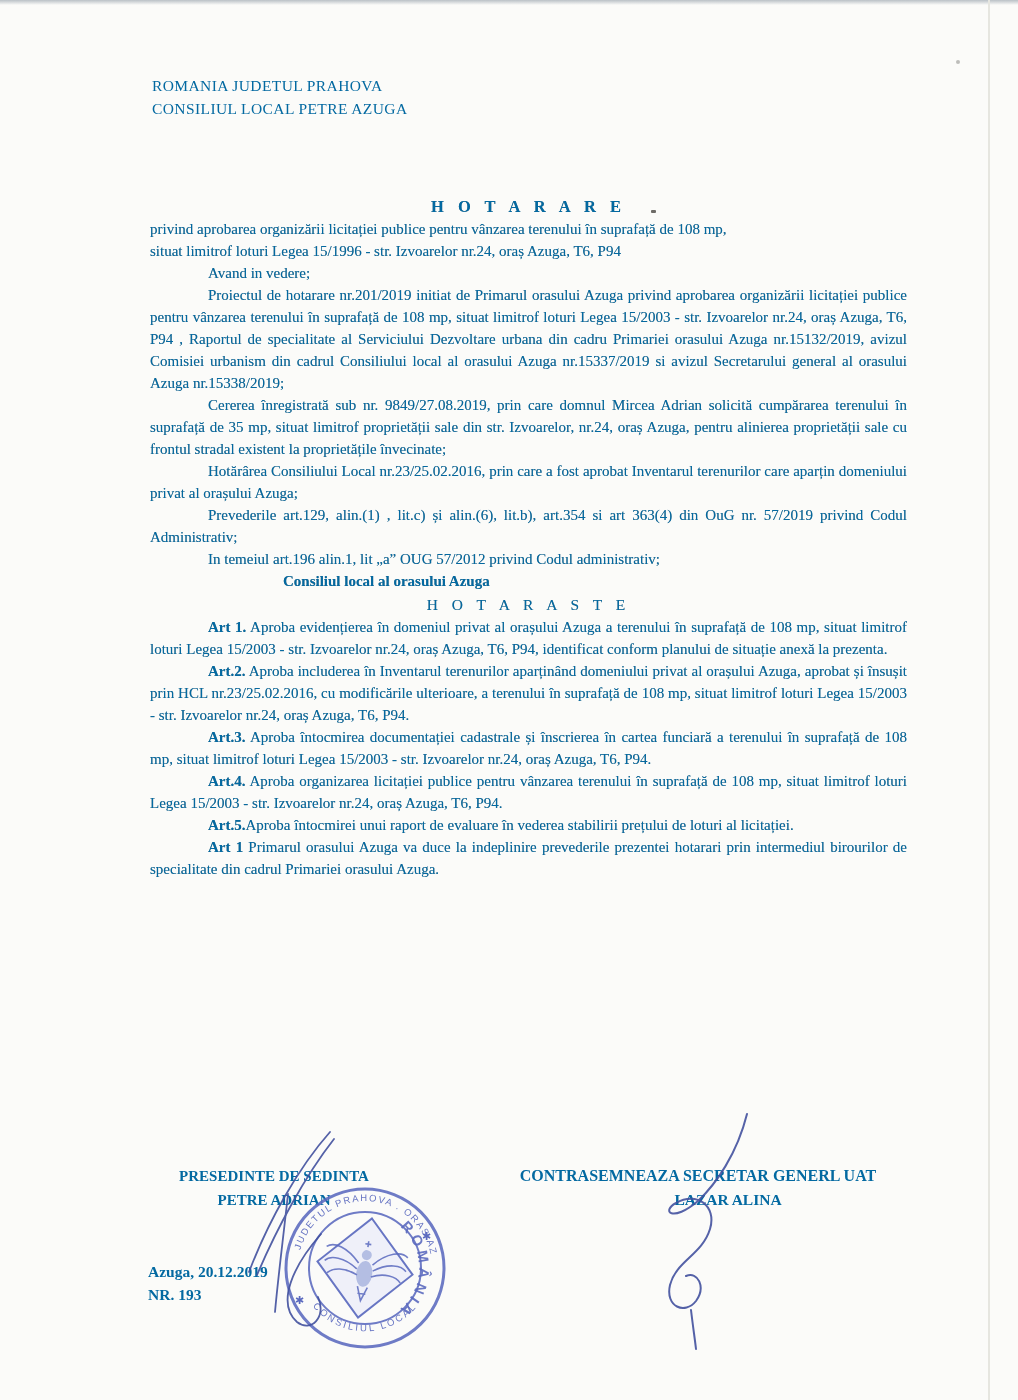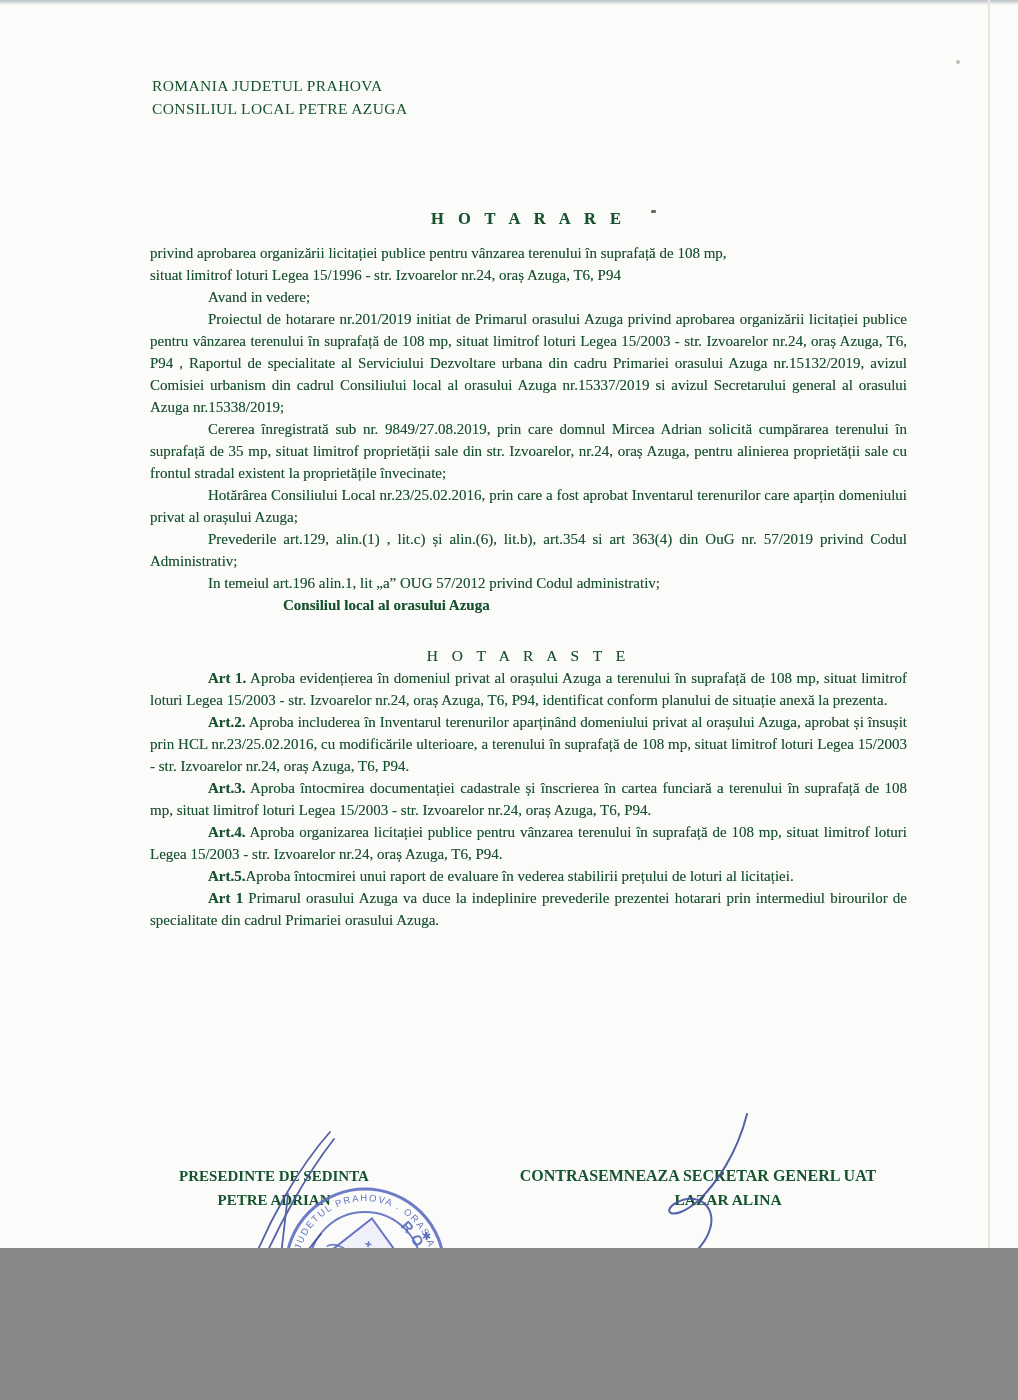--- a/index.html
+++ b/index.html
@@ -1,45 +1,45 @@
 <!DOCTYPE html>
 <html><head>
 <meta charset="utf-8">
 <style>
   html,body { margin:0; padding:0; background:#888; }
   .page {
-    position:relative; width:1018px; height:1248px; margin:0 auto;
+    position:relative; width:1018px; height:1400px; margin:0 auto;
     background:#fbfbf9; overflow:hidden;
-    font-family:"Liberation Serif", serif; color:#14532d;
+    font-family:"Liberation Serif", serif; color:#0369a1;
   }
   .page * { box-sizing:border-box; }
   
   .scan-top { position:absolute; top:0; left:0; right:0; height:5px;
     background:linear-gradient(180deg,#aeb6bd,rgba(251,251,249,0)); opacity:.85; }
   .scan-right { position:absolute; top:0; left:988px; width:2px; height:100%;
     background:#e6e6e0; }
   .artifact-dash { position:absolute; left:651px; top:210px; width:5px; height:3px;
     background:#4a4742; border-radius:1px; opacity:.8; }
   .artifact-dot { position:absolute; left:956px; top:60px; width:4px; height:4px;
     background:#8b8b86; border-radius:50%; opacity:.55; }
 
   .header { position:absolute; left:152px; top:74px; font-size:15.5px;
     line-height:23px; letter-spacing:.4px; }
 
   .col { position:absolute; left:150px; top:196px; width:757px;
     font-size:15px; line-height:22px;
     text-shadow:0 0 .4px rgba(51,48,44,.45); }
-  .title { text-align:center; font-weight:bold; font-size:16.5px; letter-spacing:5px; margin:12px; }
+  .title { text-align:center; font-weight:bold; font-size:16.5px; letter-spacing:5px; margin:0; }
   .subtitle { margin:0; text-align:left; }
   p.para { margin:0; text-align:justify; text-indent:58px; }
   p.no-just { text-align:left; }
   .avand { margin-top:52px; }
   .intemeiul { margin-top:22px; }
   .council { margin-top:16px; padding-left:75px; font-weight:bold; margin-bottom:0; }
-  .decides { margin-top:29px; text-align:center; letter-spacing:5px; font-size:15.5px; margin-bottom:0; }
+  .decides { margin-top:2px; text-align:center; letter-spacing:5px; font-size:15.5px; margin-bottom:0; }
   .art { margin-top:18px; }
   .lead { font-weight:bold; }
 
   .sig-left { position:absolute; left:158px; top:1164px; width:232px;
     text-align:center; font-weight:bold; font-size:15px; line-height:24px; }
   .sig-right { position:absolute; left:488px; top:1164px; width:420px;
     text-align:center; font-weight:bold; font-size:16px; line-height:24px; }
   .sig-right .name { padding-left:60px; font-size:15.5px; }
 
   .footer { position:absolute; left:148px; top:1260px; font-weight:bold;

